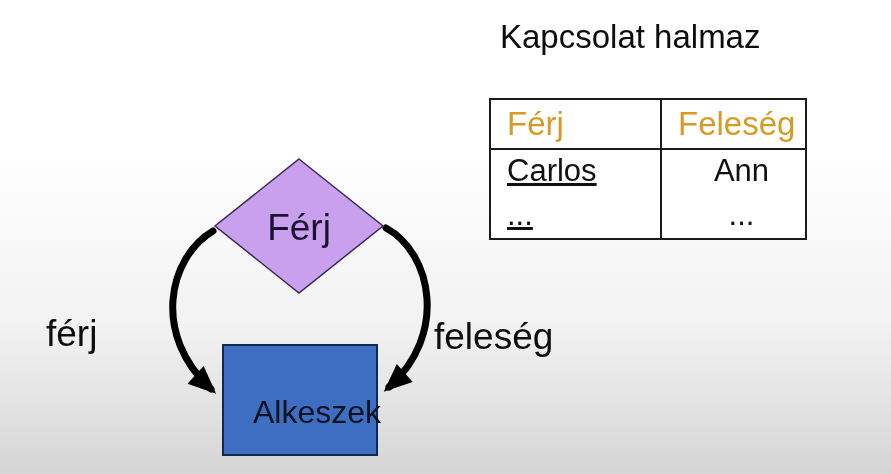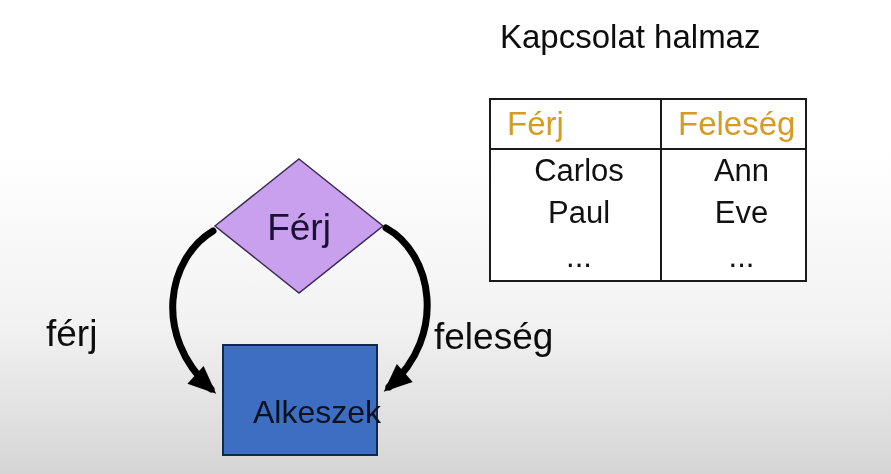--- a/index.html
+++ b/index.html
@@ -21,21 +21,21 @@
   .rel-table col.c2 { width:145px; }
   .rel-table th {
     font-size:33px; font-weight:400; color:#d59b25; text-align:left;
     padding:3px 0 3px 16px; height:42px;
     border-bottom:2px solid #1a1a1a; vertical-align:middle;
   }
   .rel-table th + th, .rel-table td + td { border-left:2px solid #1a1a1a; }
   .rel-table td {
     font-size:31px; color:#111; height:40px; vertical-align:middle;
   }
-  .rel-table td.c1 { text-align:center; padding-left:8px; }
+  .rel-table td.c1 { text-align:left; padding-left:16px;text-decoration:underline; }
   .rel-table td.c2 { text-align:center; padding-left:17px; }
   .rel-table tr.dots td { height:44px; }
   .diagram-svg { position:absolute; left:0; top:0; }
   .shape-label { position:absolute; text-align:center; white-space:nowrap; }
   .relationship-label {
     left:219px; top:207px; width:160px; font-size:37px; color:#1d1133;
   }
   .entity-label {
     left:240px; top:345px; width:154px; height:135px;
     display:flex; align-items:center; justify-content:center;
@@ -61,24 +61,20 @@
       <tr>
         <th>Férj</th>
         <th>Feleség</th>
       </tr>
     </thead>
     <tbody>
       <tr>
         <td class="c1">Carlos</td>
         <td class="c2">Ann</td>
       </tr>
-      <tr>
-        <td class="c1">Paul</td>
-        <td class="c2">Eve</td>
-      </tr>
       <tr class="dots">
         <td class="c1">...</td>
         <td class="c2">...</td>
       </tr>
     </tbody>
   </table>
 
   <svg class="diagram-svg" width="891" height="474" viewBox="0 0 891 474">
     <defs>
       <marker id="arrowhead" markerUnits="userSpaceOnUse" markerWidth="30" markerHeight="26" viewBox="0 0 30 26" refX="22" refY="13" orient="auto">

